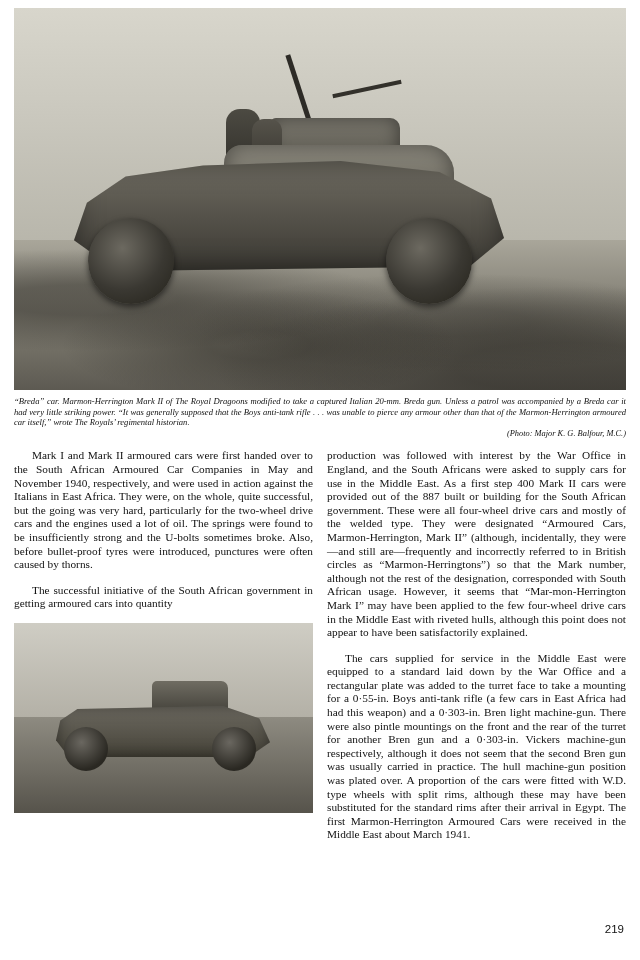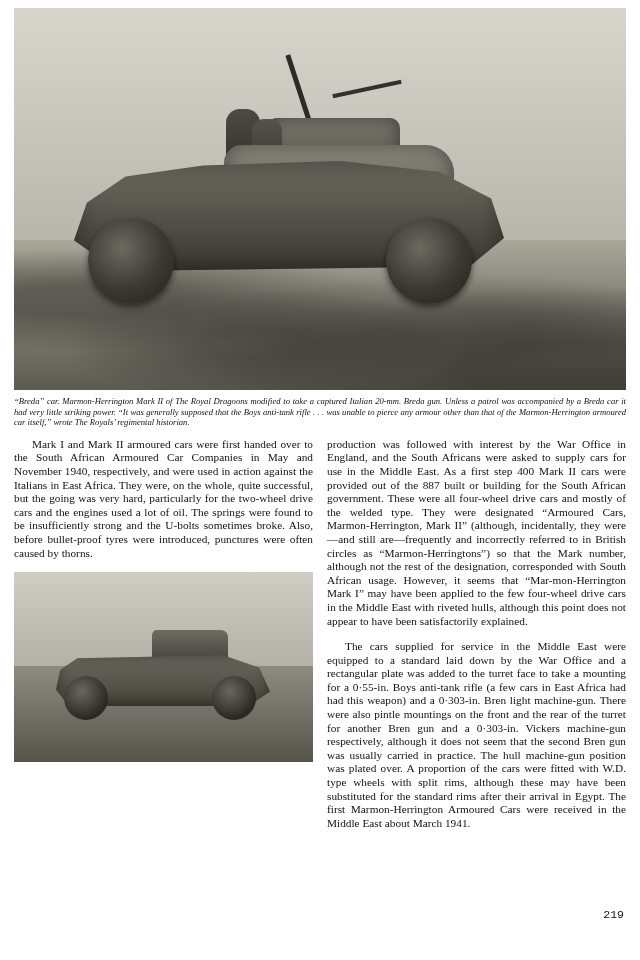--- a/index.html
+++ b/index.html
@@ -218,23 +218,23 @@
     position: absolute; bottom: 0;
     width: 44px; height: 44px; border-radius: 50%;
     background: radial-gradient(circle at 40% 35%, #6a6760, #2a2822 70%);
   }
   .pb-wheel.f { left: 8px; }
   .pb-wheel.r { left: 156px; }
 
   .page-no {
     position: absolute;
     right: 16px;
-    bottom: 19px;
+    bottom: 5px;
     font-size: 11.5px;
-    font-family: Liberation Mono, monospace;
+    font-family: Liberation Sans, sans-serif;
   }
 </style>
 </head>
 <body>
 
 <div class="page">
 
   <div class="photo-top">
     <div class="sky"></div>
     <div class="ground"></div>
@@ -246,26 +246,28 @@
       <div class="crew2"></div>
       <div class="load"></div>
       <div class="hull"></div>
       <div class="wheel front"></div>
       <div class="wheel rear"></div>
     </div>
   </div>
 
   <div class="caption">
     <span>“Breda” car. Marmon-Herrington Mark II of The Royal Dragoons modified to take a captured Italian 20-mm. Breda gun. Unless a patrol was accompanied by a Breda car it had very little striking power. “It was generally supposed that the Boys anti-tank rifle . . . was unable to pierce any armour other than that of the Marmon-Herrington armoured car itself,” wrote The Royals’ regimental historian.</span>
+    <span class="credit">(Photo: Major K. G. Balfour, M.C.)</span>
   </div>
 
   <div class="cols">
 
     <div class="col">
       <p class="body indent">Mark I and Mark II armoured cars were first handed over to the South African Armoured Car Companies in May and November 1940, respectively, and were used in action against the Italians in East Africa. They were, on the whole, quite successful, but the going was very hard, particularly for the two-wheel drive cars and the engines used a lot of oil. The springs were found to be insufficiently strong and the U-bolts sometimes broke. Also, before bullet-proof tyres were introduced, punctures were often caused by thorns.</p>
+      <p class="body indent">The successful initiative of the South African government in getting armoured cars into quantity</p>
 
       <div class="cap2">
       </div>
 
       <div class="photo-bottom">
         <div class="pb-sky"></div>
         <div class="pb-ground"></div>
         <div class="pb-veh">
           <div class="pb-turret"></div>
           <div class="pb-hull"></div>

